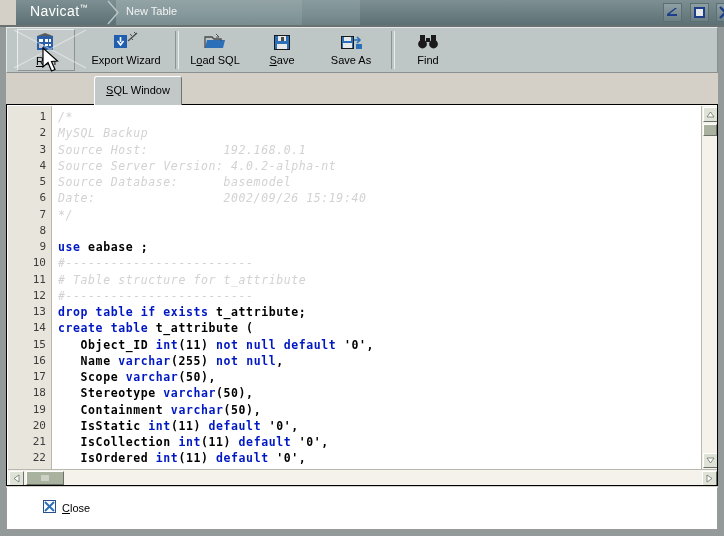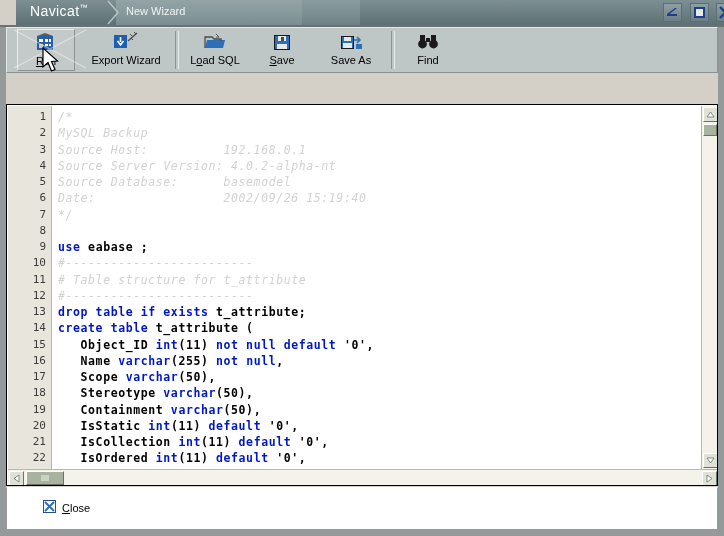--- a/index.html
+++ b/index.html
@@ -323,21 +323,21 @@
     <div class="title-brand">
       <span>Navicat</span><span class="tm">™</span>
     </div>
 
     <div class="title-sep">
       <svg width="20" height="25" viewBox="0 0 20 25">
         <path d="M4 1 L14 12.5 L4 24" fill="none" stroke="#b9c6c8" stroke-width="1.4"></path>
       </svg>
     </div>
 
-    <div class="title-doc">New Wizard</div>
+    <div class="title-doc">New Table</div>
 
     <div class="win-btns">
       <span class="win-btn">
         <svg width="17" height="17" viewBox="0 0 17 17">
           <path d="M3 12 L13 12 L13 10 L5.5 10 L13 4 L11 4 L3 10 Z" fill="#1d3f8a"></path>
         </svg>
       </span>
       <span class="win-btn">
         <svg width="17" height="17" viewBox="0 0 17 17">
           <rect x="3" y="3" width="11" height="11" fill="#1d3f8a"></rect>
@@ -432,20 +432,21 @@
           <rect x="3" y="2" width="5" height="6" fill="#1a1a1a"></rect>
           <rect x="14" y="2" width="5" height="6" fill="#1a1a1a"></rect>
           <rect x="9" y="5" width="4" height="4" fill="#1a1a1a"></rect>
         </svg>
       </div>
       <div class="tlabel">Find</div>
     </div>
   </div>
 
   <div class="tabstrip">
+    <div class="tab active"><u>S</u>QL Window</div>
   </div>
 
   <div class="editor-frame">
     <div class="editor-inner">
 
       <div class="gutter">
           <div class="ln" style="top: 4px;">1</div>
           <div class="ln" style="top: 20.25px;">2</div>
           <div class="ln" style="top: 36.5px;">3</div>
           <div class="ln" style="top: 52.75px;">4</div>

